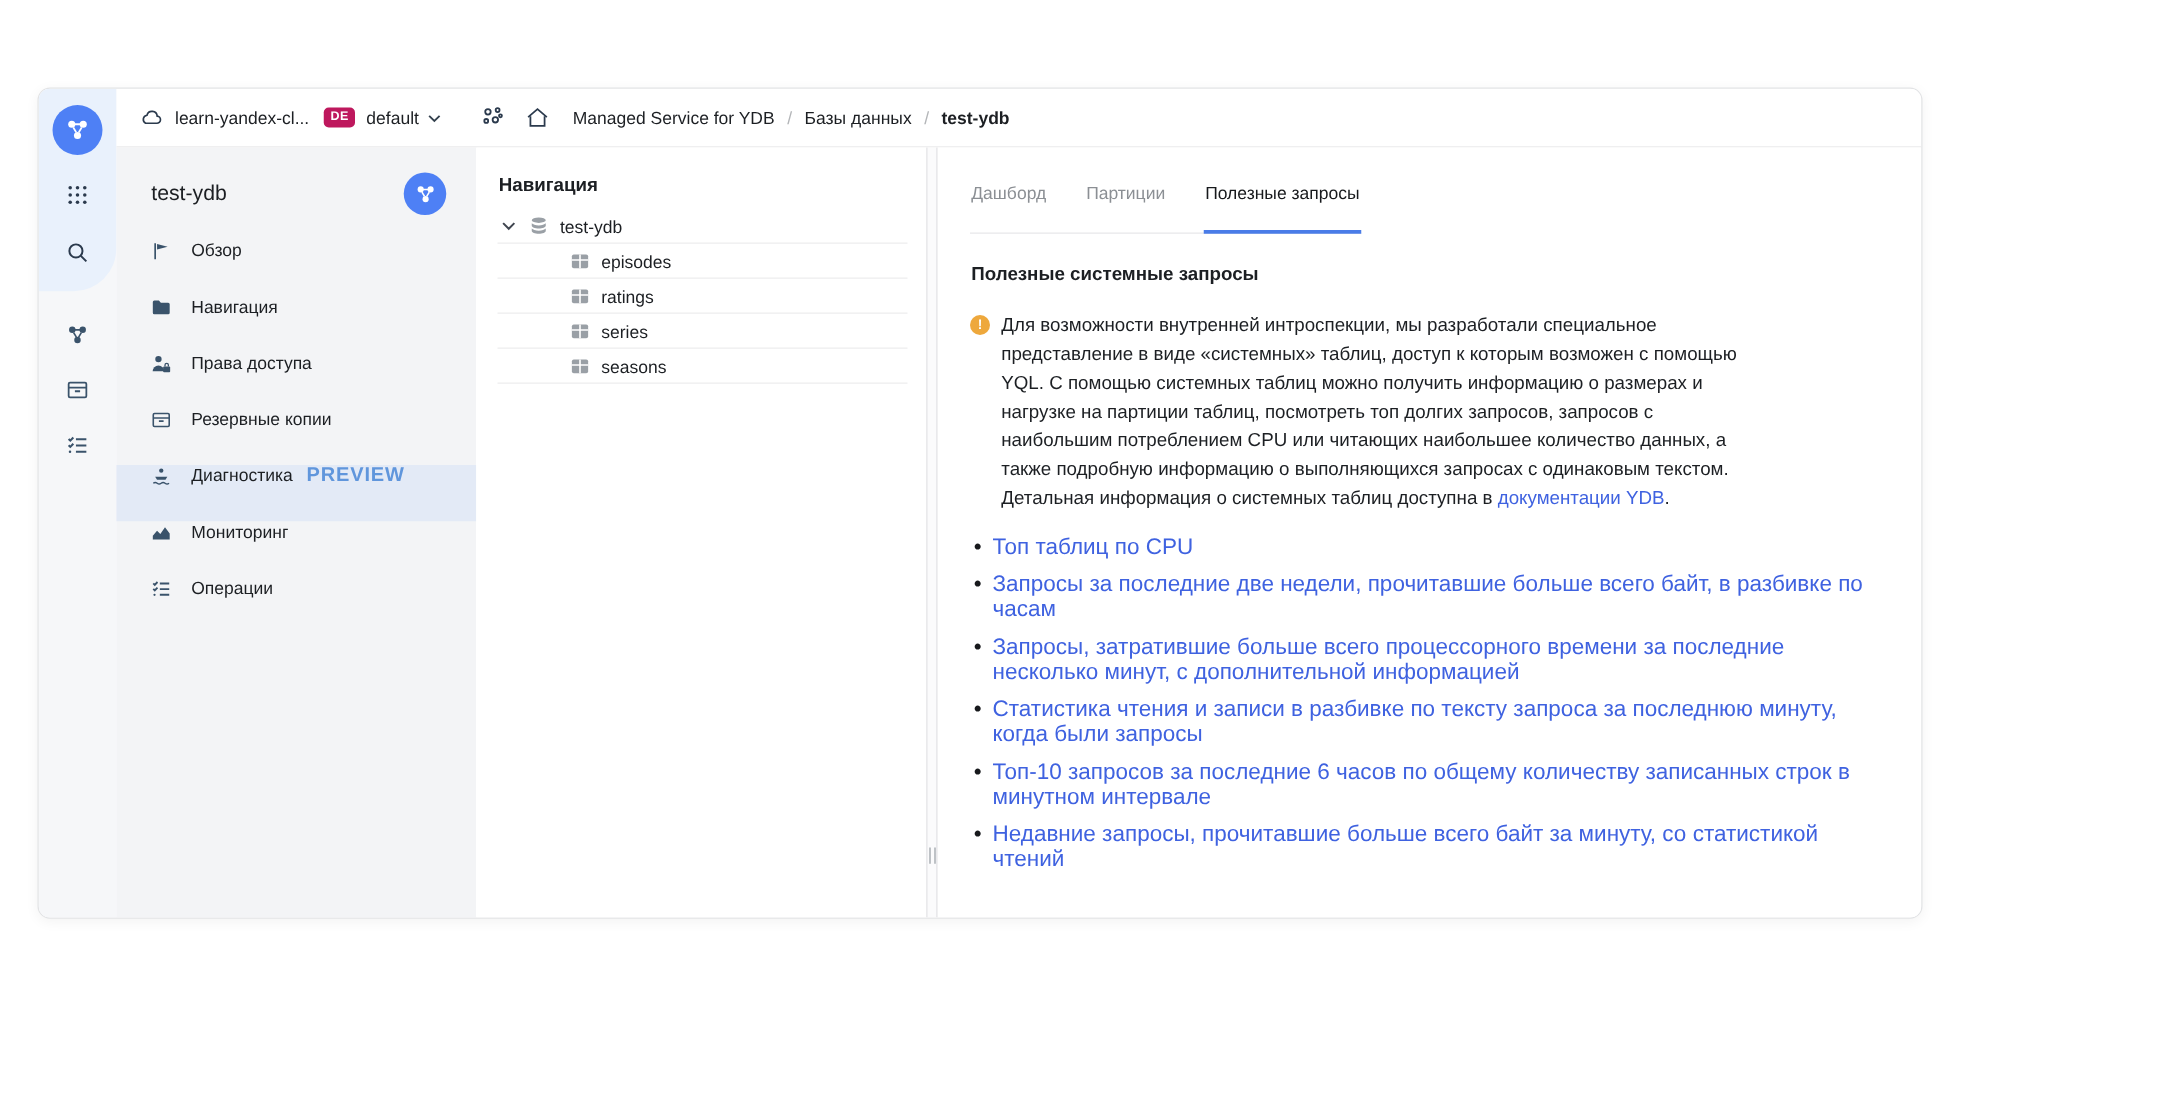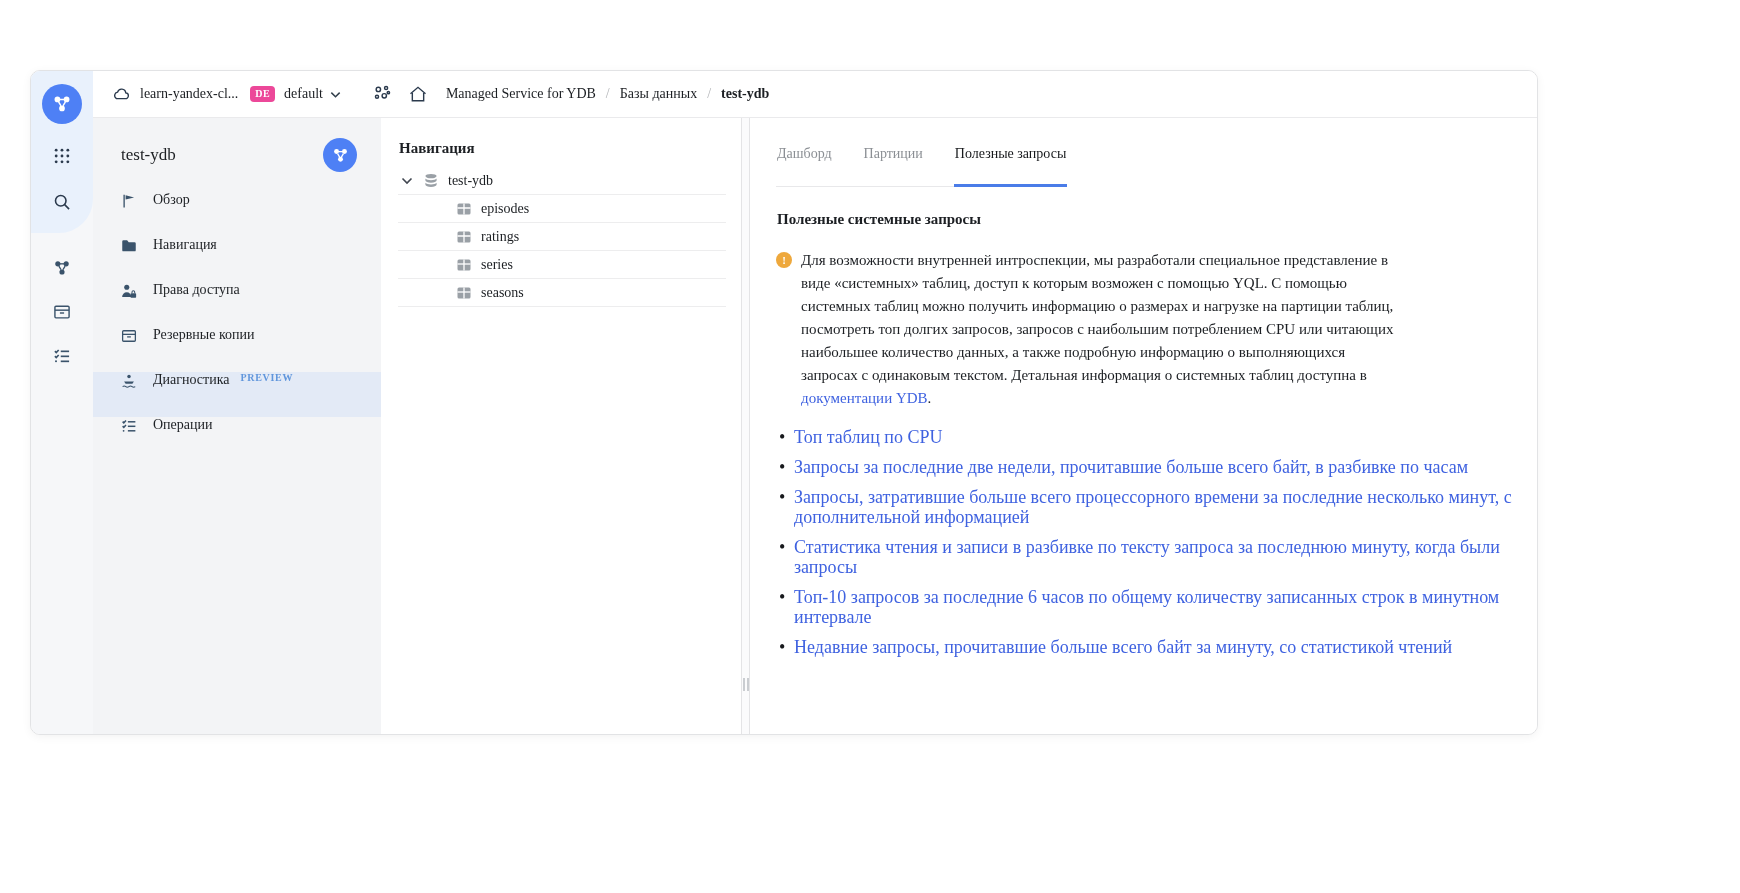--- a/index.html
+++ b/index.html
@@ -6,21 +6,21 @@
   html,body { margin:0; padding:0; }
   body {
     width:1740px; height:893px; background:#ffffff;
     font-family:"Liberation Sans", sans-serif; color:#1c1f23;
     position:relative; overflow:hidden;
   }
   .window {
     position:absolute; left:30px; top:70px; width:1508px; height:665px;
     border:1px solid #e2e3e5; border-radius:10px;
     box-shadow:0 2px 10px rgba(0,0,0,.05);
-    overflow:hidden; display:flex; background:#fff;font-family:Liberation Serif, serif;
+    overflow:hidden; display:flex; background:#fff;
   }
   
   .rail { width:62px; flex:none; background:#f6f7f9; position:relative; }
   .rail-top {
     background:#e9f1fc; height:162px; border-radius:0 0 34px 0;
     display:flex; flex-direction:column; align-items:center; padding-top:13px;
   }
   .rail-logo {
     width:40px; height:40px; border-radius:50%; background:#4e80f5;
     display:flex; align-items:center; justify-content:center; color:#fff; cursor:pointer;
@@ -40,21 +40,21 @@
   .window-main { flex:1; display:flex; flex-direction:column; min-width:0; }
   .topbar {
     height:47px; flex:none; background:#fff; border-bottom:1px solid #eaeaec;
     display:flex; align-items:center; padding:0 16px 0 18px; font-size:14px;
   }
   .topbar .ic { display:flex; align-items:center; justify-content:center; background:none; border:none; padding:0; cursor:pointer; color:#2b3a4d; }
   .cloud-ic { color:#7d9fdb; margin-right:9px; }
   .cloud-ic svg, .topbar .ic svg { width:20px; height:20px; display:block; }
   .cloud-name { color:#1c1f23; cursor:pointer; }
   .env-badge {
-    margin-left:12px; background:#ec4899; color:#fff; font-size:10px; font-weight:700;
+    margin-left:12px; background:#be185d; color:#fff; font-size:10px; font-weight:700;
     letter-spacing:.4px; border-radius:4px; padding:3px 5px; line-height:1; cursor:pointer;
   }
   .folder-name { margin-left:9px; cursor:pointer; }
   .chev { margin-left:6px; color:#33404d; cursor:pointer; }
   .chev svg { width:13px; height:13px; display:block; }
   .nodes-btn { margin-left:30px; }
   .home-btn { margin-left:16px; }
   .breadcrumb { margin-left:18px; display:flex; align-items:center; }
   .bc-sep { color:#b3b5b8; margin:0 10px; }
   .bc-item { color:#1c1f23; cursor:pointer; }
@@ -71,21 +71,21 @@
   }
   .sb-logo svg { width:19px; height:19px; }
   .menu { margin-top:8px; }
   .menu-item {
     height:45px; display:flex; align-items:flex-start; padding:0 14px 0 27px;
     font-size:14px; cursor:pointer;
   }
   .menu-item.selected { background:#e3eaf6; }
   .mi-icon { width:18px; height:18px; color:#3a536b; margin-right:15px; flex:none; }
   .mi-icon svg { width:18px; height:18px; display:block; }
-  .preview-badge { font-size:10px; font-weight:700; color:#6096dc; letter-spacing:.7px; margin-left:11px; }
+  .preview-badge { font-size:16px; font-weight:700; color:#6096dc; letter-spacing:.7px; margin-left:11px; }
   
   .navpanel { width:360px; flex:none; background:#fff; padding:16px 15px 0 17px; }
   .nav-title { font-size:15px; font-weight:700; margin:6px 0 10px 1px; }
   .tree-row { display:flex; align-items:center; height:28px; border-bottom:1px solid #ededee; cursor:pointer; font-size:14px; }
   .tree-row .tr-chev { color:#404650; width:14px; height:14px; margin:0 9px 0 2px; flex:none; }
   .tr-chev svg { width:14px; height:14px; display:block; }
   .tr-icon { width:16px; height:16px; margin-right:9px; flex:none; }
   .tr-icon svg { width:16px; height:16px; display:block; }
   .tree-child { padding-left:58px; }
   
@@ -286,20 +286,28 @@
                 <circle cx="12" cy="6" r="2.3"></circle>
                 <path d="M5.5,12.5 h13 l-2,3.2 h-9 z"></path>
                 <path d="M3.5,19.5 q2.1,-1.7 4.2,0 t4.2,0 t4.2,0 t4.2,0" fill="none" stroke="currentColor" stroke-width="1.5"></path>
               </svg>
             </span>
             <span>Диагностика</span>
             <span class="preview-badge">PREVIEW</span>
           </div>
           <div class="menu-item">
             <span class="mi-icon">
+              <svg viewBox="0 0 24 24" fill="currentColor">
+                <path d="M3,19.5 v-4 l4.5,-5.5 3.5,3.5 5,-7 5,6.5 v6.5 z"></path>
+              </svg>
+            </span>
+            <span>Мониторинг</span>
+          </div>
+          <div class="menu-item">
+            <span class="mi-icon">
               <svg viewBox="0 0 24 24">
                   <use href="#check-ic"></use>
                 </svg>
             </span>
             <span>Операции</span>
           </div>
         </div>
       </aside>
 
       <section class="navpanel">

